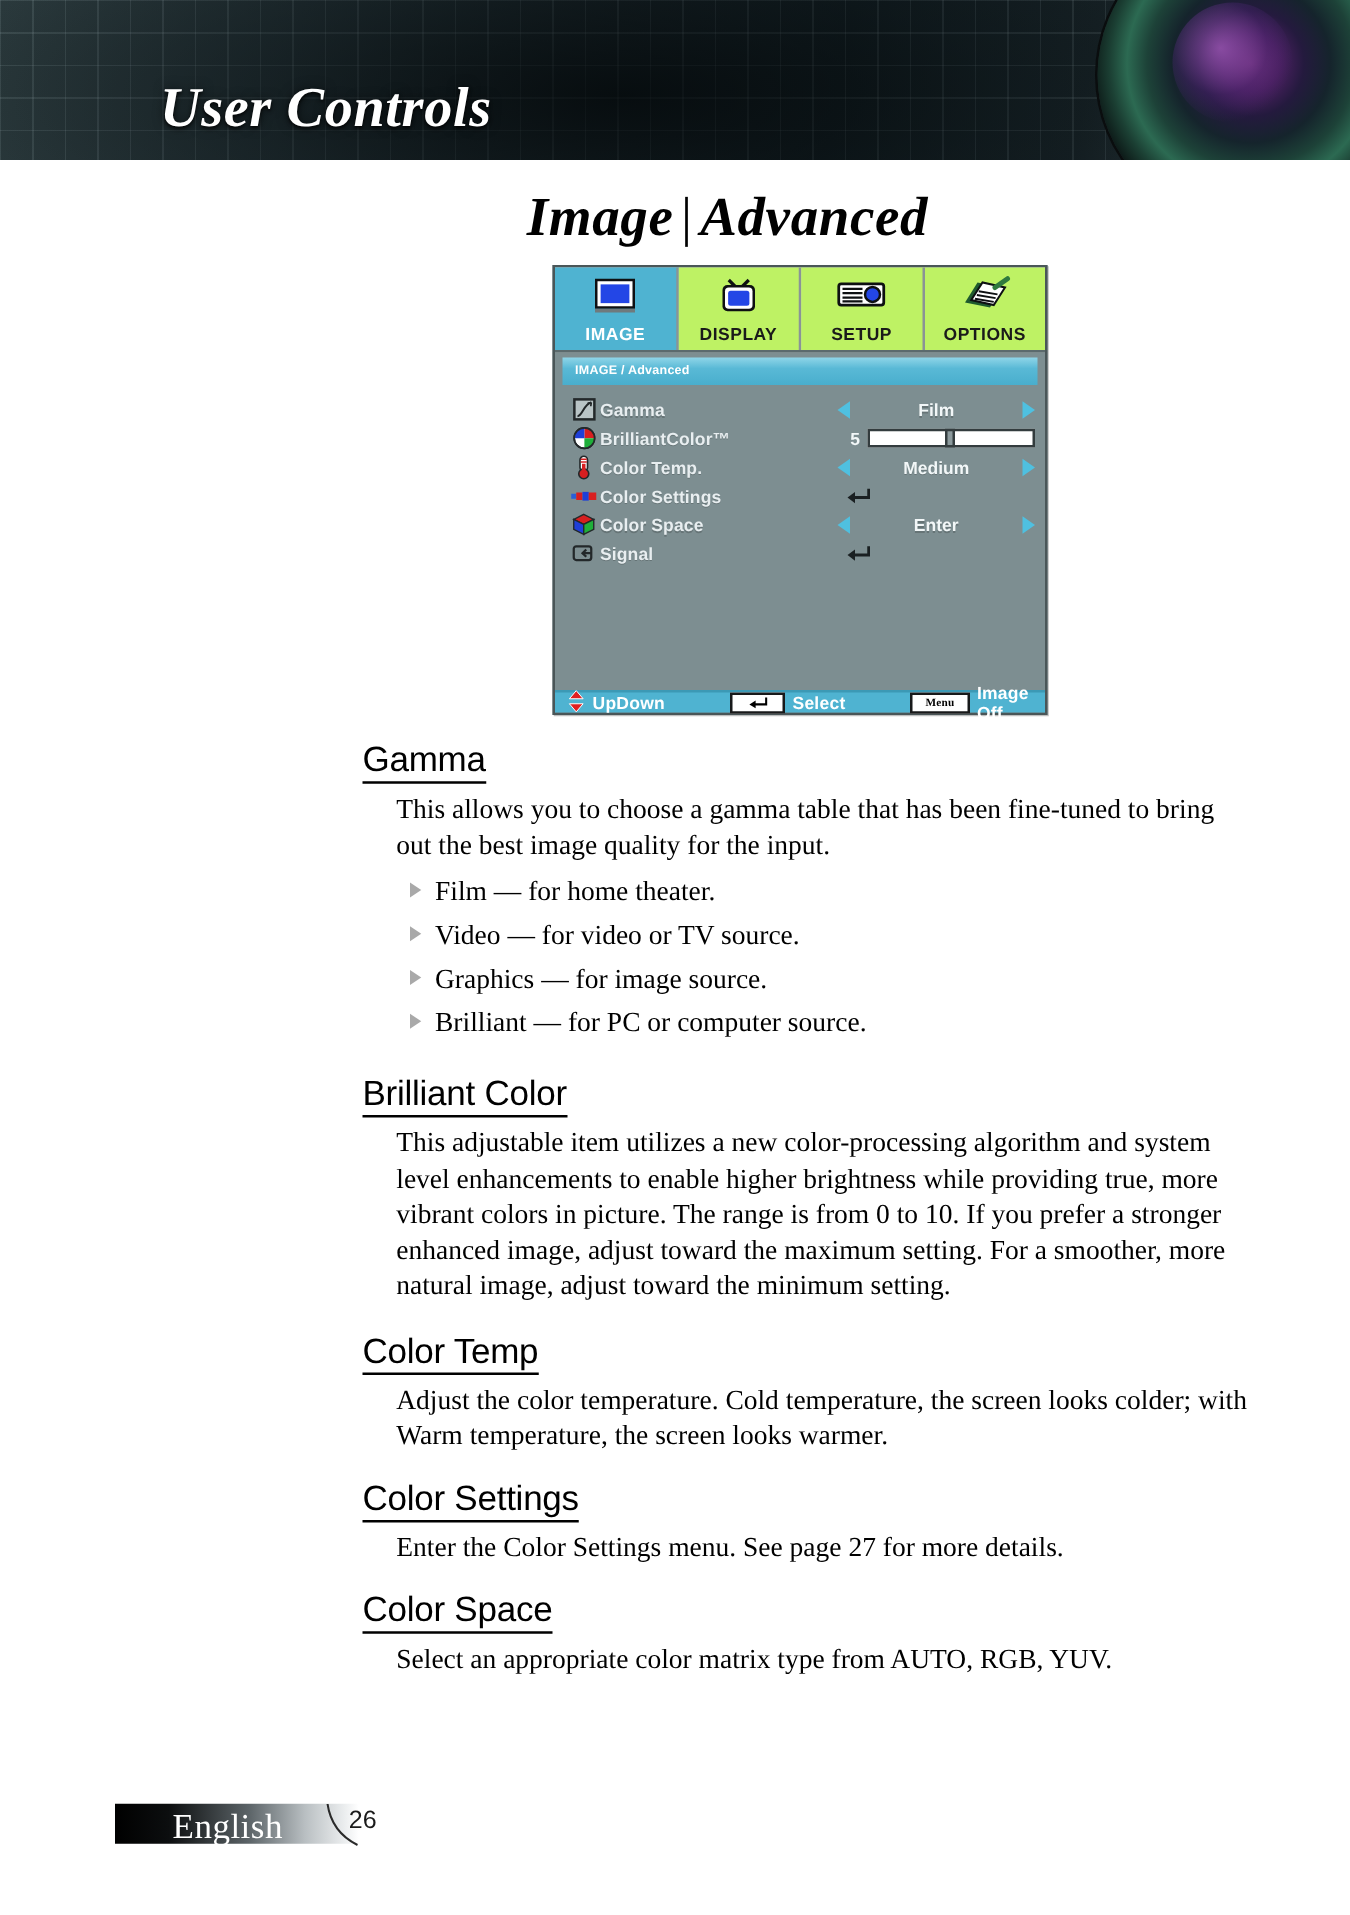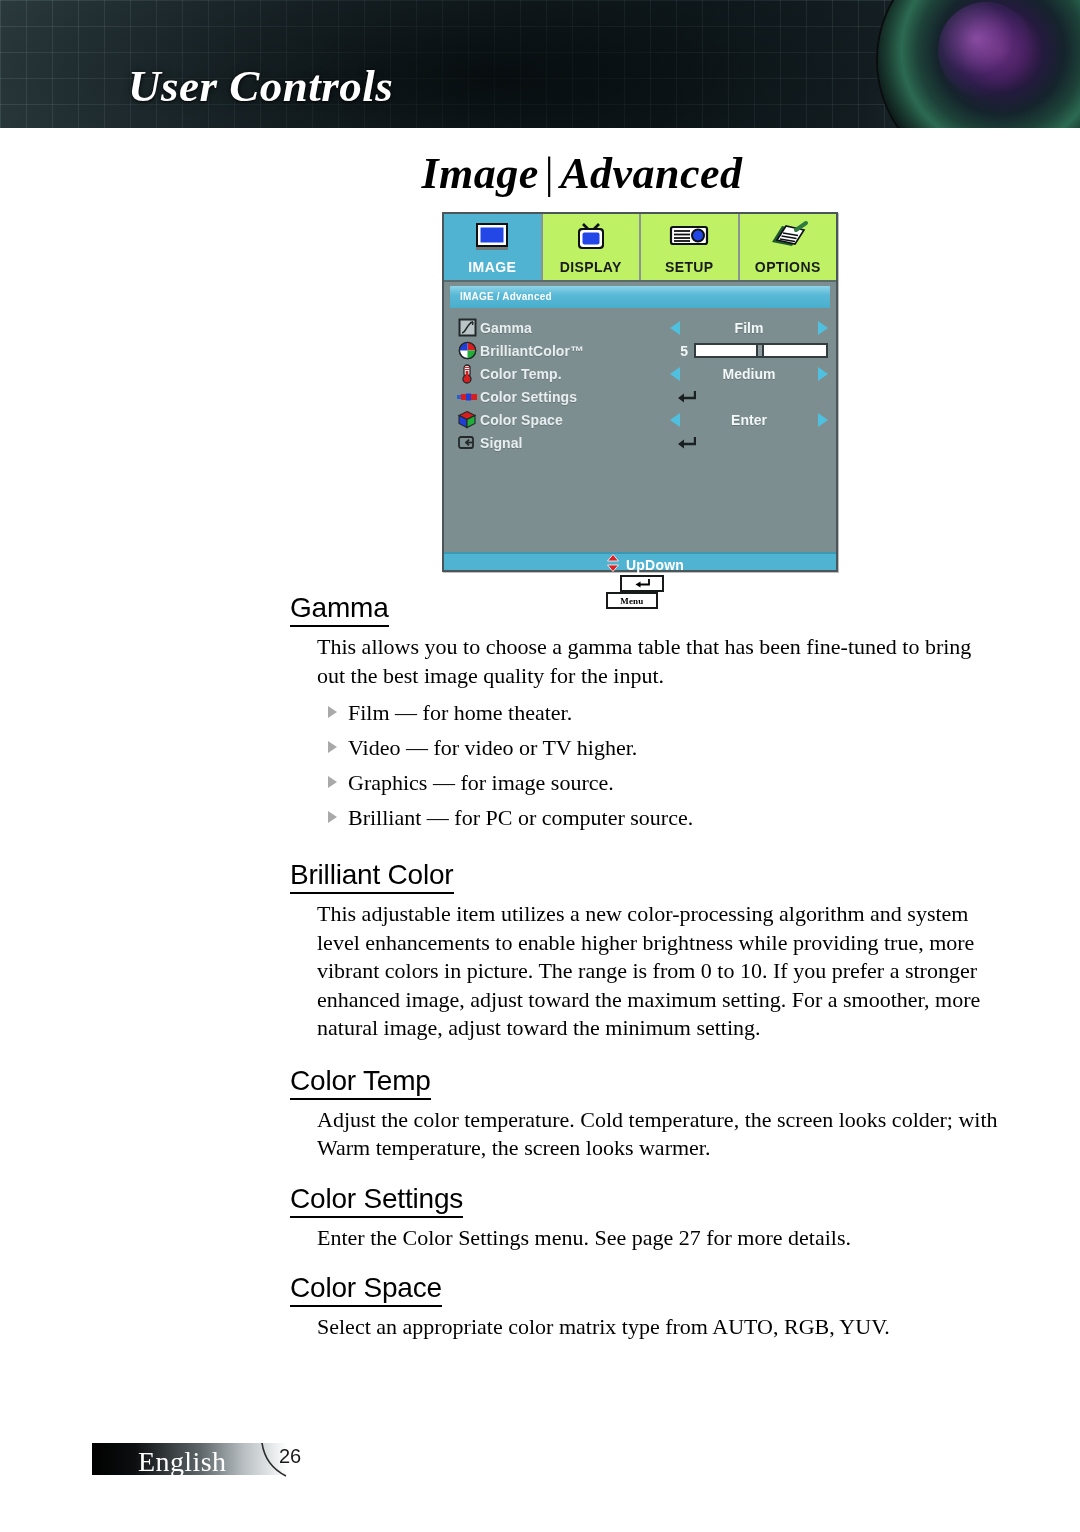--- a/index.html
+++ b/index.html
@@ -265,21 +265,20 @@
   .osd-footer {
     position: absolute;
     left: 0; bottom: 0;
     width: 100%;
     height: 18px;
     background: #4fb3d1;
     border-top: 2px solid #3c99b5;
     display: flex;
     align-items: center;
     box-sizing: border-box;
-    flex-direction: column;
   }
   .osd-hint {
     display: flex;
     align-items: center;
     gap: 6px;
     font-size: 14px;
     font-weight: bold;
     color: #ffffff;
     letter-spacing: 0.2px;
   }
@@ -608,34 +607,34 @@
         <svg width="16" height="11" viewBox="0 0 16 11">
           <path d="M15 1 L15 6.5 L4 6.5" stroke="#000000" stroke-width="1.8" fill="none"></path>
           <path d="M6.5 3.4 L1.5 6.5 L6.5 9.6 Z" fill="#000000"></path>
         </svg>
       </span>
       <span>Select</span>
     </div>
 
     <div class="osd-hint hint-3">
       <span class="key-box">Menu</span>
-      <span>Menu Off</span>
+      <span>Image Off</span>
     </div>
 
   </div>
 </div>
 
 <div class="content">
 
   <div class="sec sec-gamma">
     <div class="sec-head">Gamma</div>
     <p class="para">This allows you to choose a gamma table that has been fine-tuned to bring out the best image quality for the input.</p>
     <ul class="bullets">
       <li><span class="tri"></span><span>Film — for home theater.</span></li>
-      <li><span class="tri"></span><span>Video — for video or TV higher.</span></li>
+      <li><span class="tri"></span><span>Video — for video or TV source.</span></li>
       <li><span class="tri"></span><span>Graphics — for image source.</span></li>
       <li><span class="tri"></span><span>Brilliant — for PC or computer source.</span></li>
     </ul>
   </div>
 
   <div class="sec sec-bc">
     <div class="sec-head">Brilliant Color</div>
     <p class="para">This adjustable item utilizes a new color-processing algorithm and system level enhancements to enable higher brightness while providing true, more vibrant colors in picture. The range is from 0 to 10. If you prefer a stronger enhanced image, adjust toward the maximum setting. For a smoother, more natural image, adjust toward the minimum setting.</p>
   </div>
 

